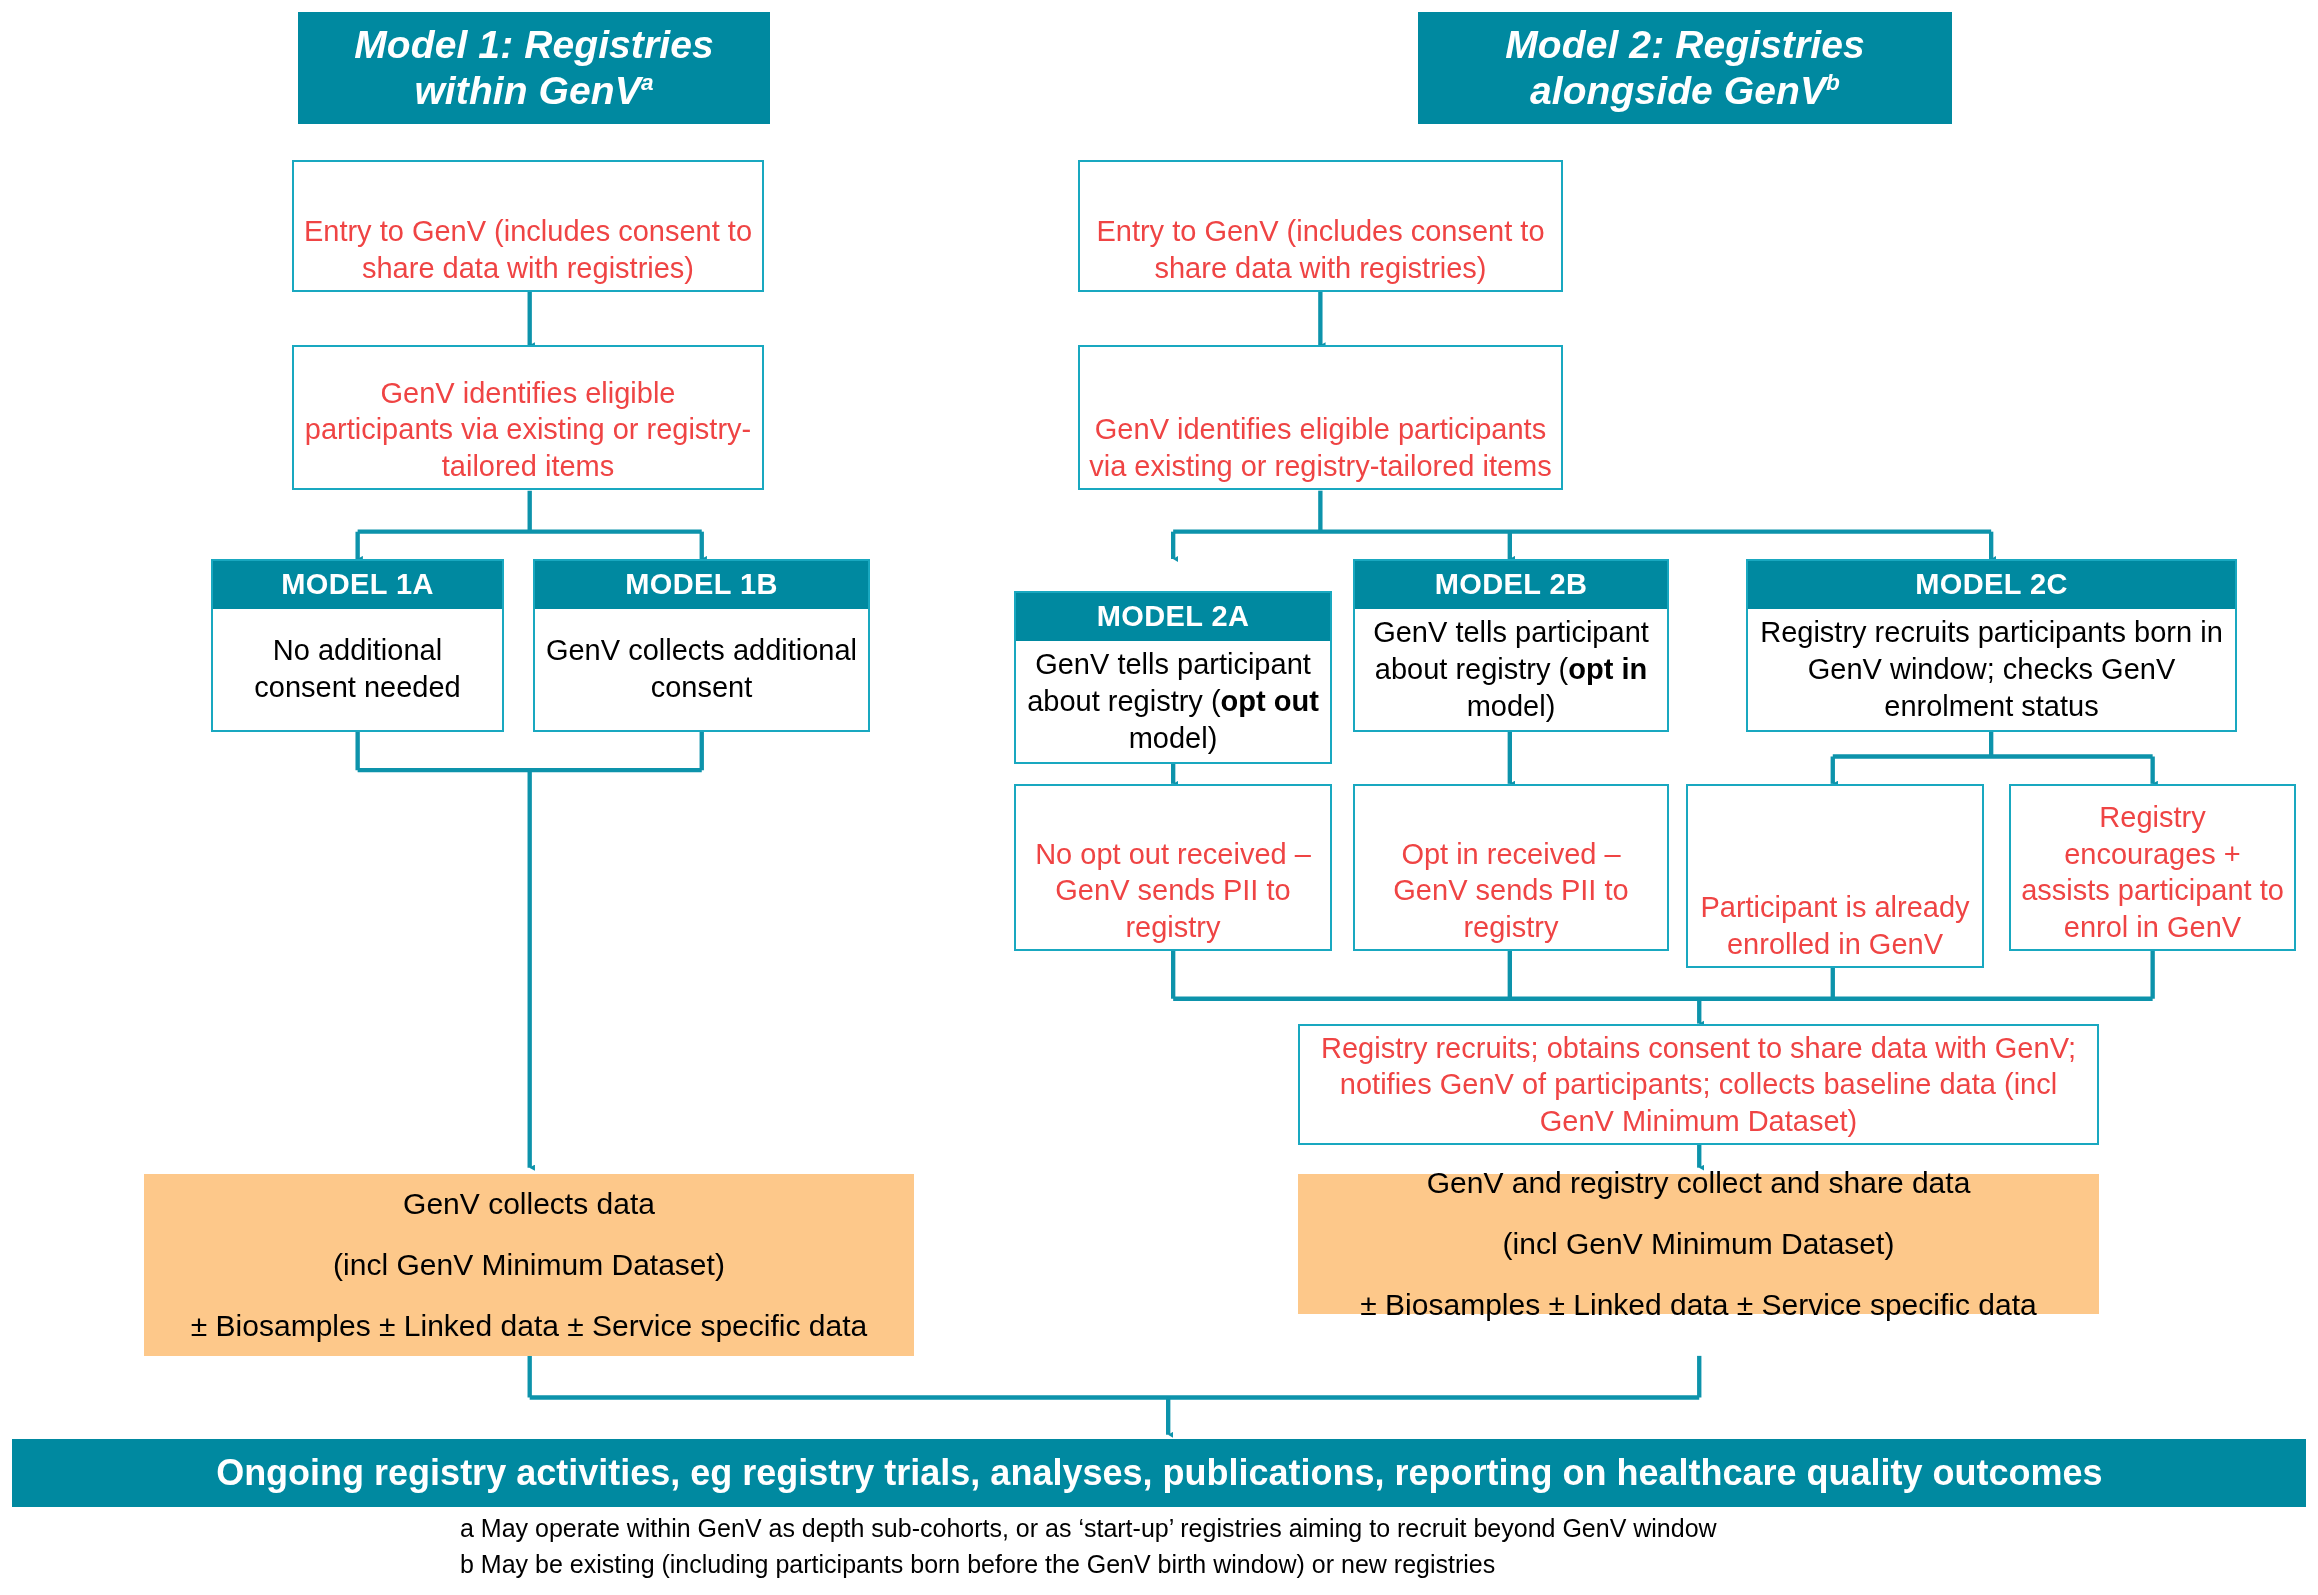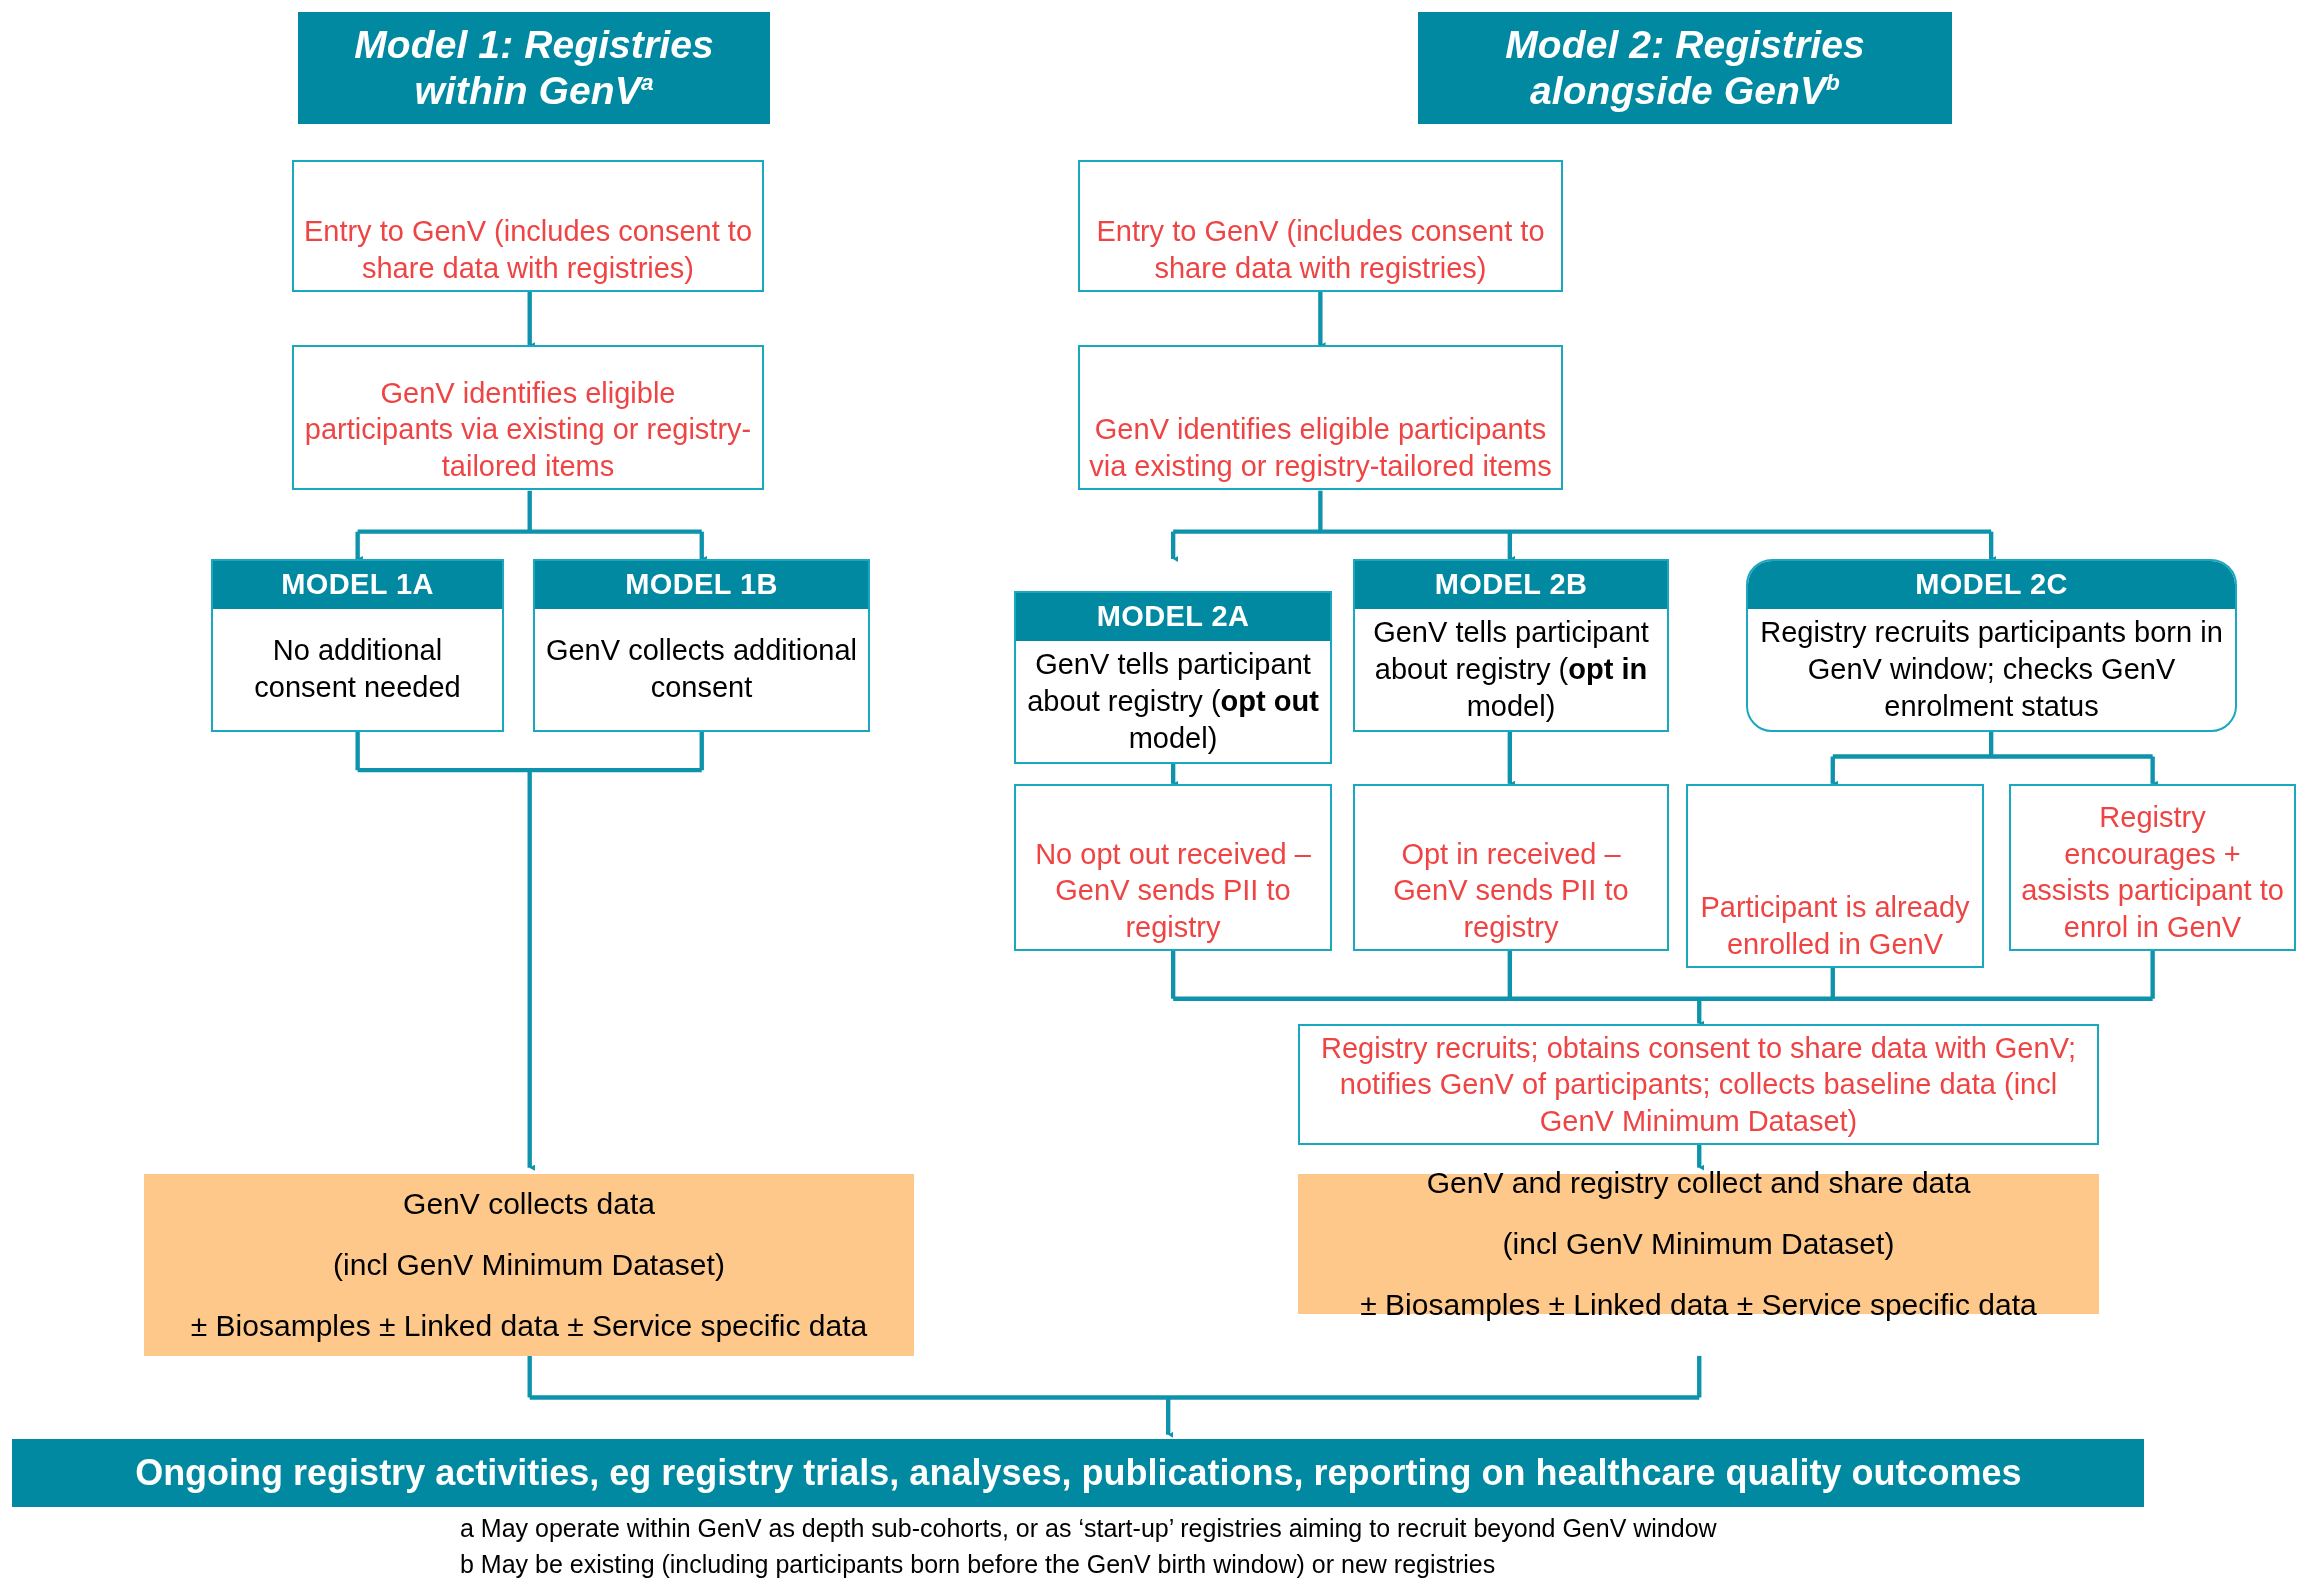--- a/index.html
+++ b/index.html
@@ -242,21 +242,21 @@
       </div>
   </div>
 
   <div class="node mbox" style="left:1353px; top:559px; width:316px; height:173px;">
     <div class="mtitle">MODEL 2B</div>
     <div class="mbody">
         <span><span>GenV tells participant about registry (</span><b>opt in</b><span> model)</span></span>
       </div>
   </div>
 
-  <div class="node mbox" style="left:1746px; top:559px; width:491px; height:173px;border-radius:26px;">
+  <div class="node mbox" style="left:1746px; top:559px; width:491px; height:173px;">
     <div class="mtitle">MODEL 2C</div>
     <div class="mbody">
         <span>Registry recruits participants born in GenV window; checks GenV enrolment status</span>
       </div>
   </div>
 
   <div class="node pbox" style="left:1014px; top:784px; width:318px; height:167px;">
     <div class="inner">No opt out received – GenV sends PII to registry</div>
   </div>
 
@@ -275,21 +275,21 @@
   <div class="node pbox" style="left:1298px; top:1024px; width:801px; height:121px;">
     <div class="inner">Registry recruits; obtains consent to share data with GenV; notifies GenV of participants; collects baseline data (incl GenV Minimum Dataset)</div>
   </div>
 
   <div class="node obox" style="left:1298px; top:1174px; width:801px; height:140px;">
     <div class="l">GenV and registry collect and share data</div>
     <div class="l">(incl GenV Minimum Dataset)</div>
     <div class="l">± Biosamples ± Linked data ± Service specific data</div>
   </div>
 
-  <div class="node bottombar" style="left:12.4px; top:1439px; width:2132px; height:68px;">
+  <div class="node bottombar" style="left:12.4px; top:1439px; width:2294px; height:68px;">
     <span>Ongoing registry activities, eg registry trials, analyses, publications, reporting on healthcare quality outcomes</span>
   </div>
 
   <div class="footnotes">
     <div>a May operate within GenV as depth sub-cohorts, or as ‘start-up’ registries aiming to recruit beyond GenV window</div>
     <div>b May be existing (including participants born before the GenV birth window) or new registries</div>
   </div>
 
 </div>
 

